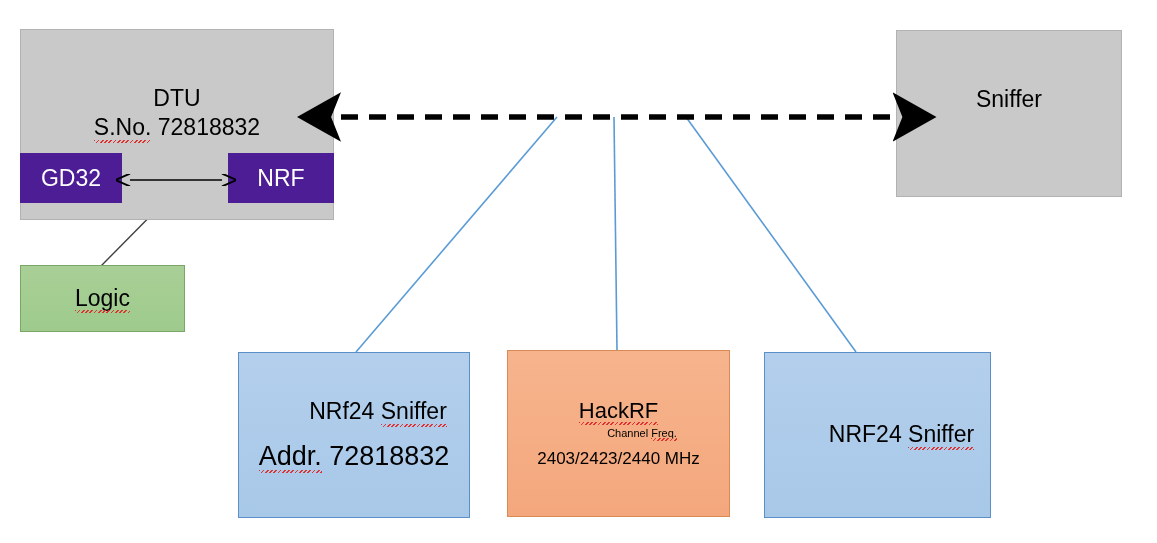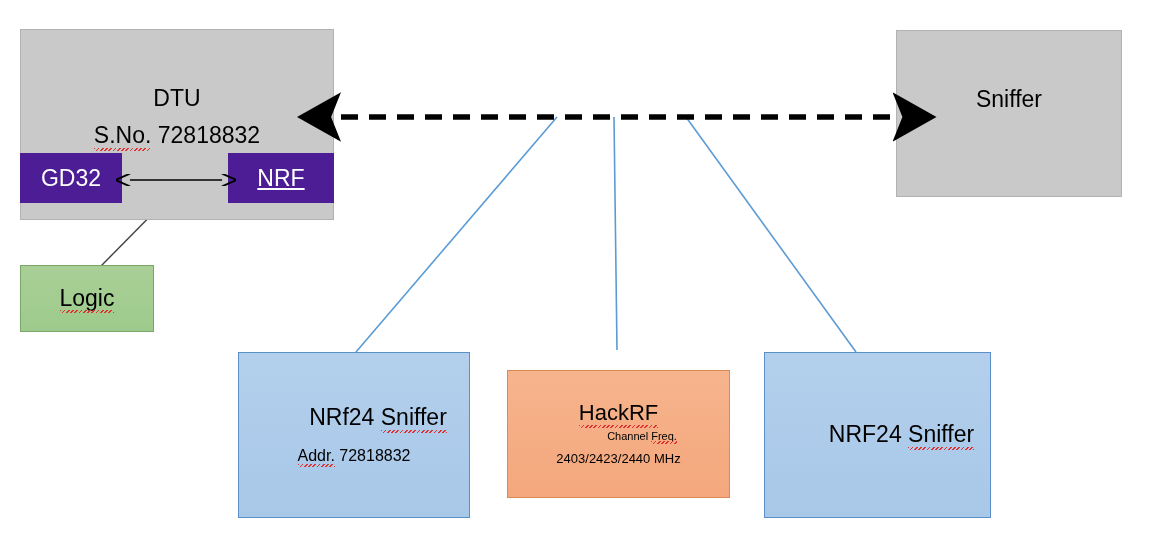--- a/index.html
+++ b/index.html
@@ -34,21 +34,21 @@
     left: 20px;
     top: 29px;
     width: 314px;
     height: 191px;
     background: #c9c9c9;
     border: 1px solid #b2b2b2;
     justify-content: flex-start;
     padding-top: 56px;
   }
   #dtu-node .line1 { font-size: 23px; }
-  #dtu-node .line2 { font-size: 23px; margin-top: 11px; text-align: right; }
+  #dtu-node .line2 { font-size: 23px; margin-top: 3px; text-align: right; }
 
   
   #inverter-node {
     left: 896px;
     top: 30px;
     width: 226px;
     height: 167px;
     background: #c9c9c9;
     border: 1px solid #b2b2b2;
     justify-content: flex-start;
@@ -62,54 +62,54 @@
     position: absolute;
     box-sizing: border-box;
     display: flex;
     align-items: center;
     justify-content: center;
     background: #4c1d95;
     color: #ffffff;
     font-size: 23px;
   }
   #gd32-node { left: 20px; top: 153px; width: 102px; height: 50px; }
-  #nrf-node  { left: 228px; top: 153px; width: 106px; height: 50px; text-decoration: underline; }
+  #nrf-node  { left: 228px; top: 153px; width: 106px; height: 50px; }
 
   
   #logic-node {
     left: 20px;
     top: 265px;
-    width: 134px;
+    width: 165px;
     height: 67px;
     background: linear-gradient(180deg,#a9cf96 0%,#9ecb8d 100%);
     border: 1px solid #7aa765;
     font-size: 23px;
   }
 
   
   #sniffer-left-node {
     left: 238px; top: 352px; width: 232px; height: 166px;
     background: linear-gradient(180deg,#b3cfec 0%,#a8c8e8 100%);
     border: 1px solid #5a8fc8;
   }
   #sniffer-right-node {
     left: 764px; top: 352px; width: 227px; height: 166px;
     background: linear-gradient(180deg,#b3cfec 0%,#a8c8e8 100%);
     border: 1px solid #5a8fc8;
   }
   #hackrf-node {
-    left: 507px; top: 370px; width: 223px; height: 128px;
+    left: 507px; top: 350px; width: 223px; height: 167px;
     background: linear-gradient(180deg,#f6b48d 0%,#f4a77c 100%);
     border: 1px solid #d98a57;
   }
   .sniffer-l1 { font-size: 23px; margin-left: 48px; }
-  .sniffer-l2 { font-size: 16px; margin-top: 16px; }
+  .sniffer-l2 { font-size: 27px; margin-top: 16px; }
   #hackrf-node .hr-title { font-size: 22px; }
   #hackrf-node .hr-sub1 { font-size: 11px; margin-top: 4px; margin-left: 47px; }
-  #hackrf-node .hr-sub2 { font-size: 13px; margin-top: 10px; }
+  #hackrf-node .hr-sub2 { font-size: 17px; margin-top: 10px; }
 
   
   .squiggle {
     position: relative;
     display: inline-block;
   }
   .squiggle::after {
     content: "";
     position: absolute;
     left: 0;

